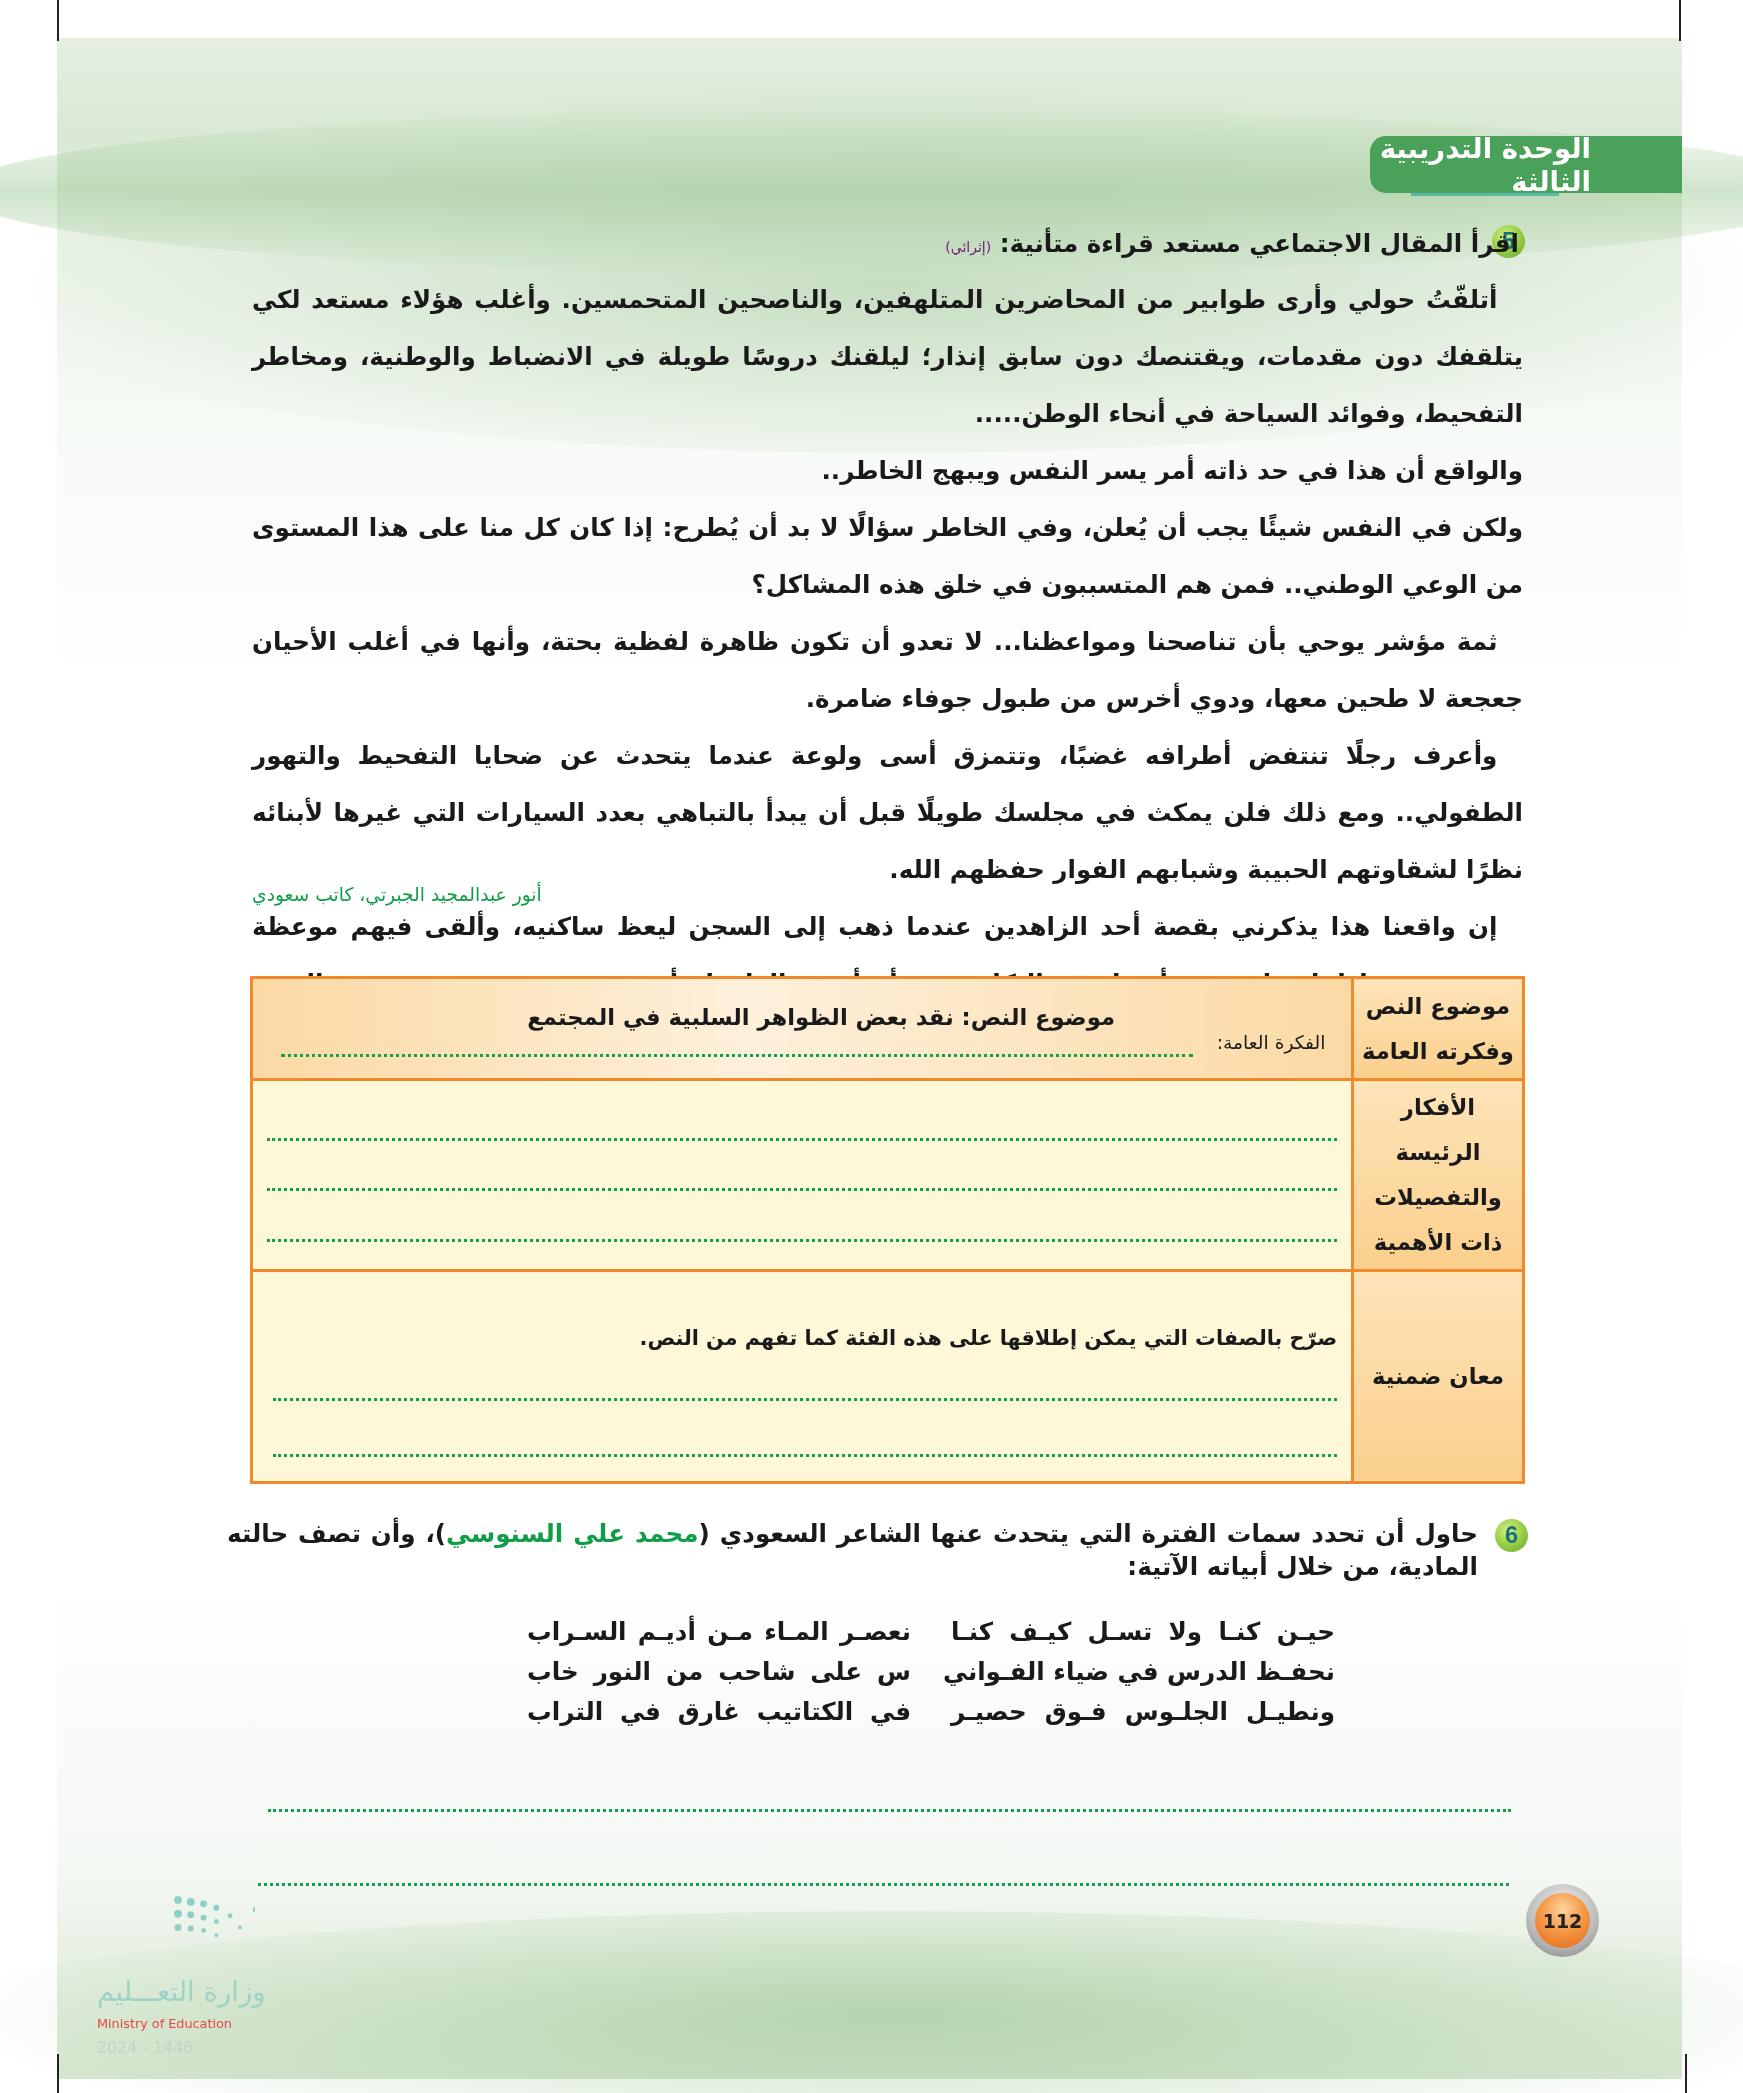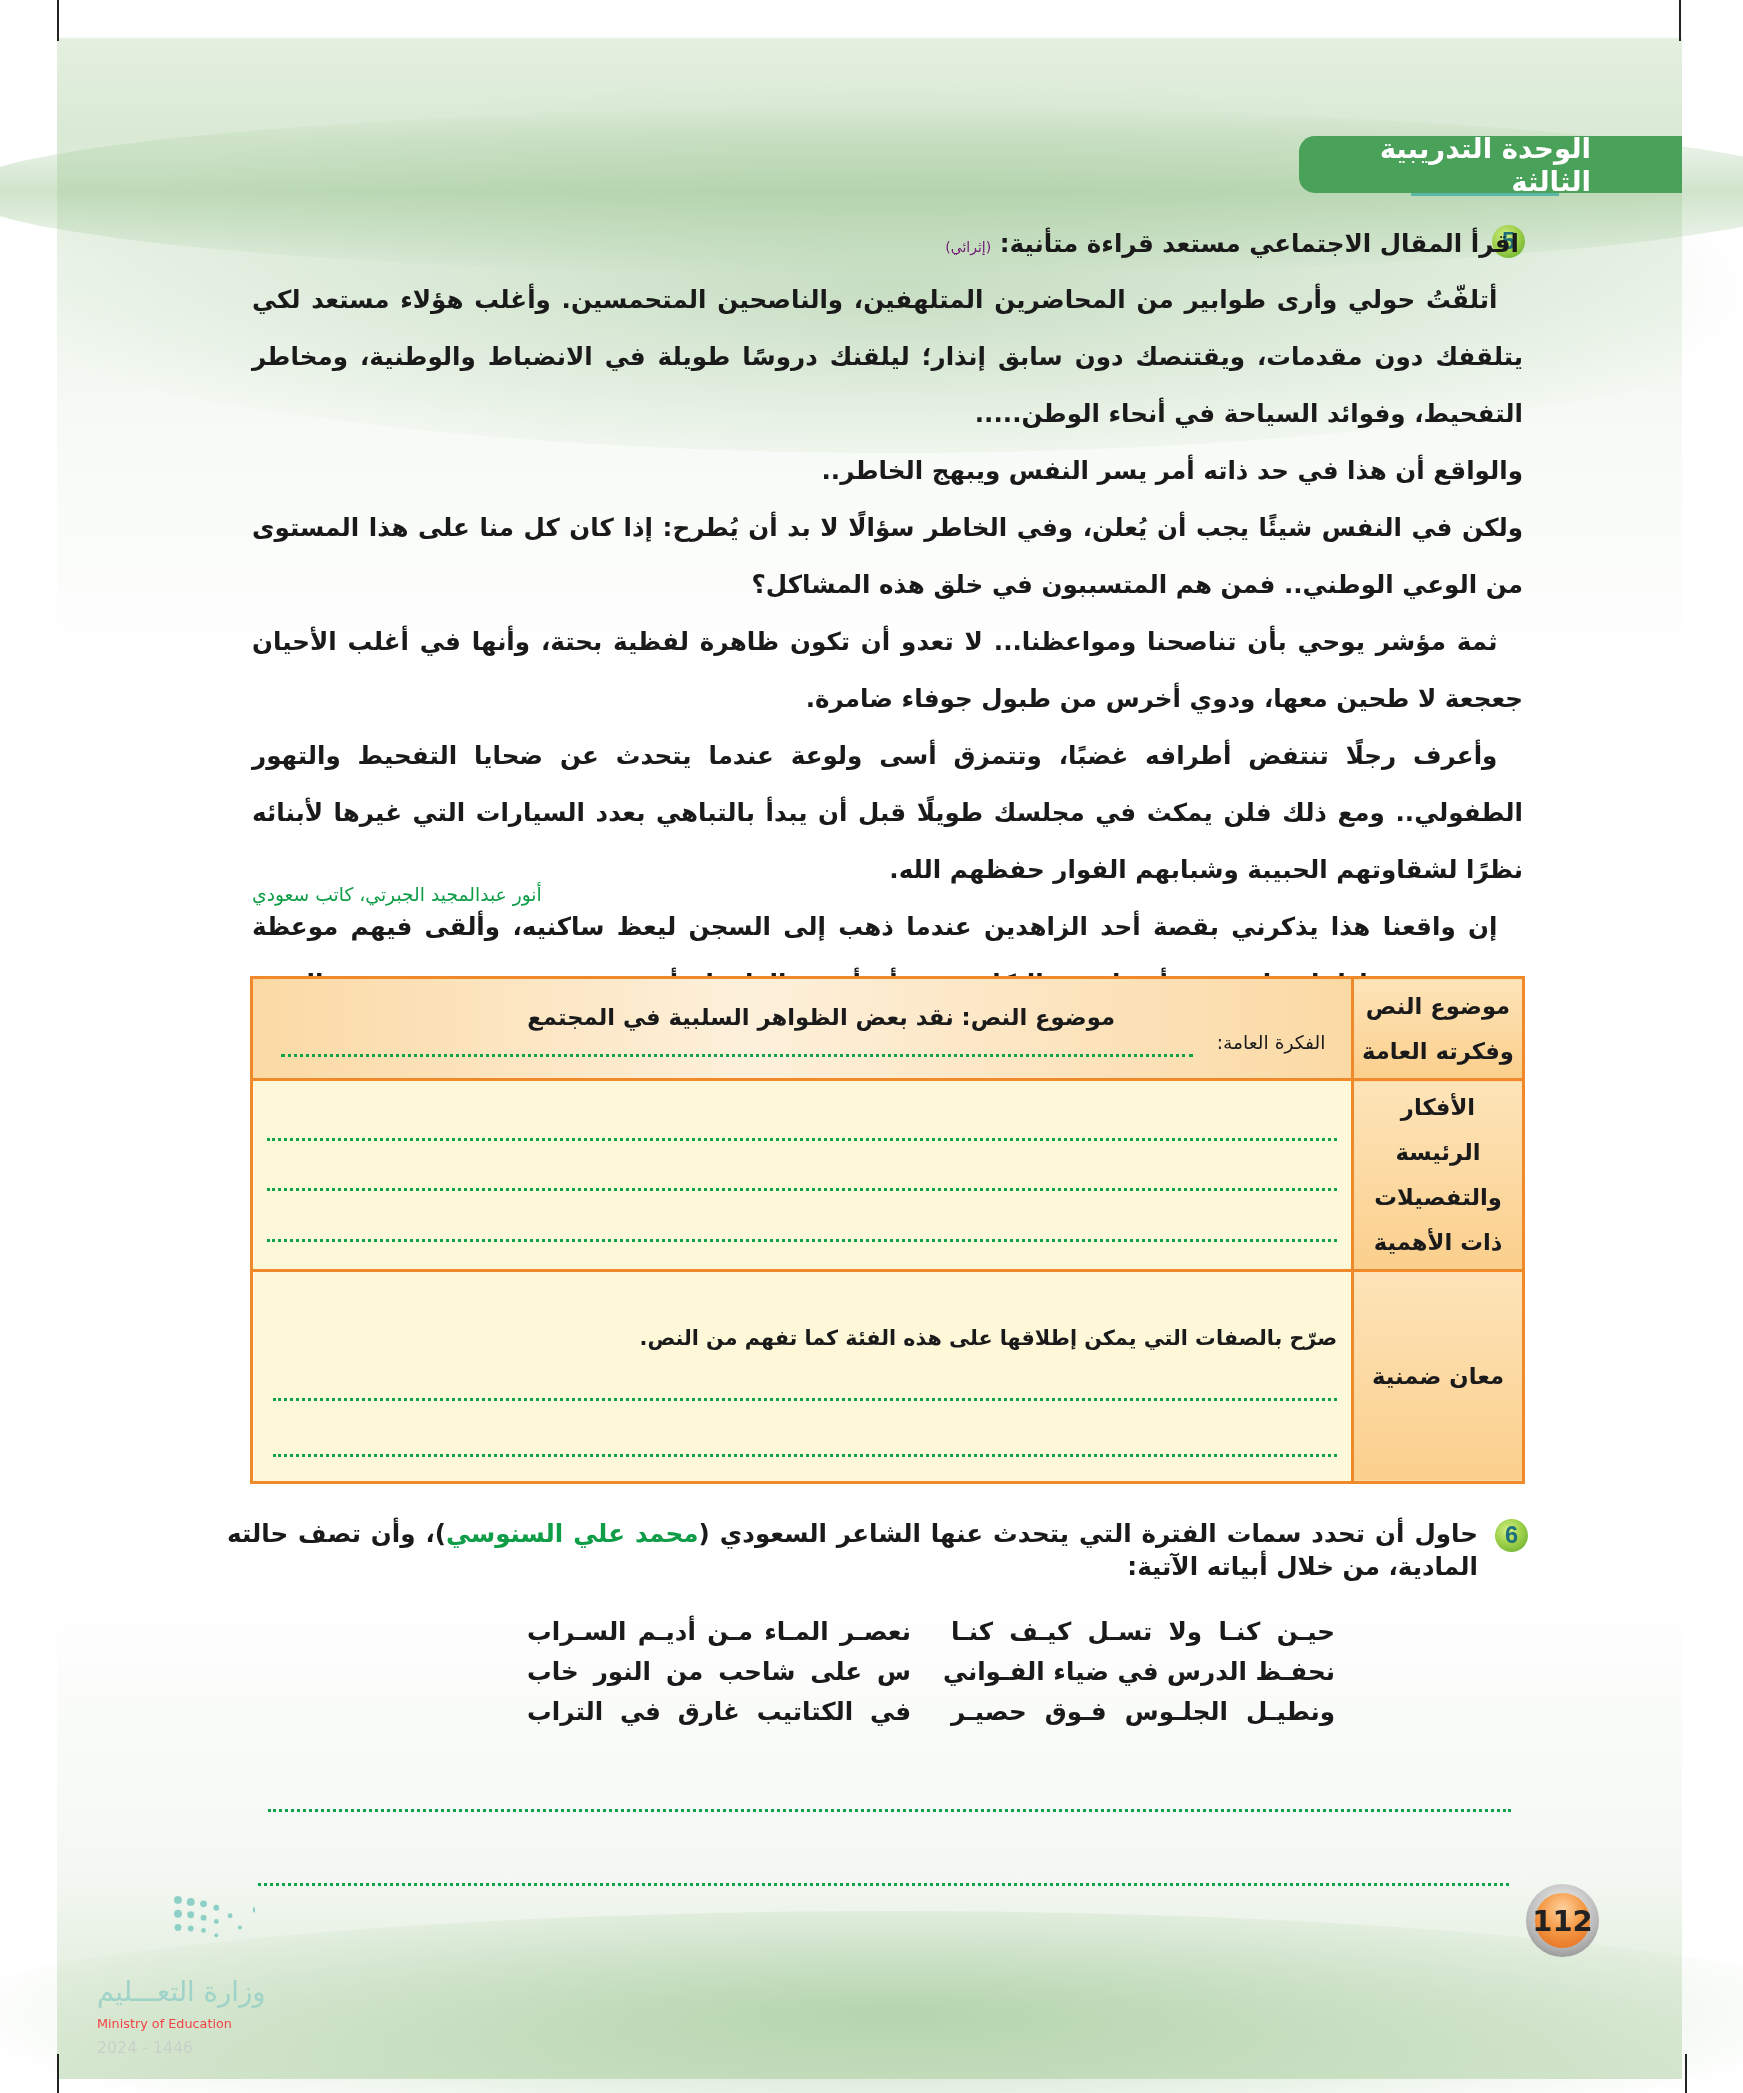--- a/index.html
+++ b/index.html
@@ -9,21 +9,21 @@
     font-family:"DejaVu Sans", sans-serif;
     color:#1a1a1a;
   }
   .page {
     position:absolute; left:57px; top:0; width:1625px; height:2079px;
     background:linear-gradient(180deg,#ffffff 0px,#ffffff 37px,#e4efe0 39px,#d9e9d4 138px,#eaf3e8 256px,#f6faf5 414px,#ffffff 690px,#ffffff 1576px,#f4f8f3 1872px,#dfecda 2010px,#d5e6cf 2079px);
   }
   .crop-line { position:absolute; background:#222; }
   .wave { position:absolute; border-radius:50%; pointer-events:none; }
   .unit-banner {
-    position:absolute; right:0; top:136px; width:383px; height:57px;
+    position:absolute; right:0; top:136px; width:312px; height:57px;
     background:#4aa159; border-radius:15.8px 0 0 15.8px;
     display:flex; align-items:center; justify-content:flex-end;
     padding-right:91px; box-sizing:border-box;
   }
   .unit-banner span {
     color:#ffffff; font-weight:bold; font-size:27.6px; direction:rtl;
     font-family:"DejaVu Sans", sans-serif;
   }
   .unit-underline {
     position:absolute; right:123px; top:193px; width:148px; height:3px; background:#5bb7a6;
@@ -99,21 +99,21 @@
   .logo .yr { font-size:15.8px; color:#c8d0ca; position:absolute; left:0; top:142px; white-space:nowrap; }
   .page-badge {
     position:absolute; left:1526px; top:1884px; width:73px; height:73px; border-radius:50%;
     background:radial-gradient(circle at 50% 35%,#f6f6f6 0%,#b9b9b9 60%,#7d7d7d 100%);
     display:flex; align-items:center; justify-content:center;
   }
   .page-badge .inner {
     width:55px; height:55px; border-radius:50%;
     background:radial-gradient(circle at 50% 30%,#ffd2a0 0%,#f59a46 45%,#e2691a 100%);
     display:flex; align-items:center; justify-content:center;
-    font-family:"DejaVu Sans", sans-serif; font-weight:bold; font-size:29px; color:#222;
+    font-family:"DejaVu Sans", sans-serif; font-weight:bold; font-size:19px; color:#222;
   }
 </style>
 </head>
 <body>
 
 <div class="page">
 
   <div class="wave" style="left:-197px;top:39px;width:2069px;height:414px;background:radial-gradient(ellipse at 50% 60%,rgba(130,180,120,0.35),rgba(130,180,120,0) 60%);"></div>
   <div class="wave" style="left:-99px;top:108px;width:1872px;height:167px;background:linear-gradient(180deg,rgba(150,195,140,0) 0%,rgba(150,195,140,0.45) 50%,rgba(150,195,140,0) 100%);"></div>
   <div class="wave" style="left:-197px;top:1911px;width:2069px;height:256px;background:radial-gradient(ellipse at 50% 40%,rgba(140,190,130,0.5),rgba(140,190,130,0) 65%);"></div>

